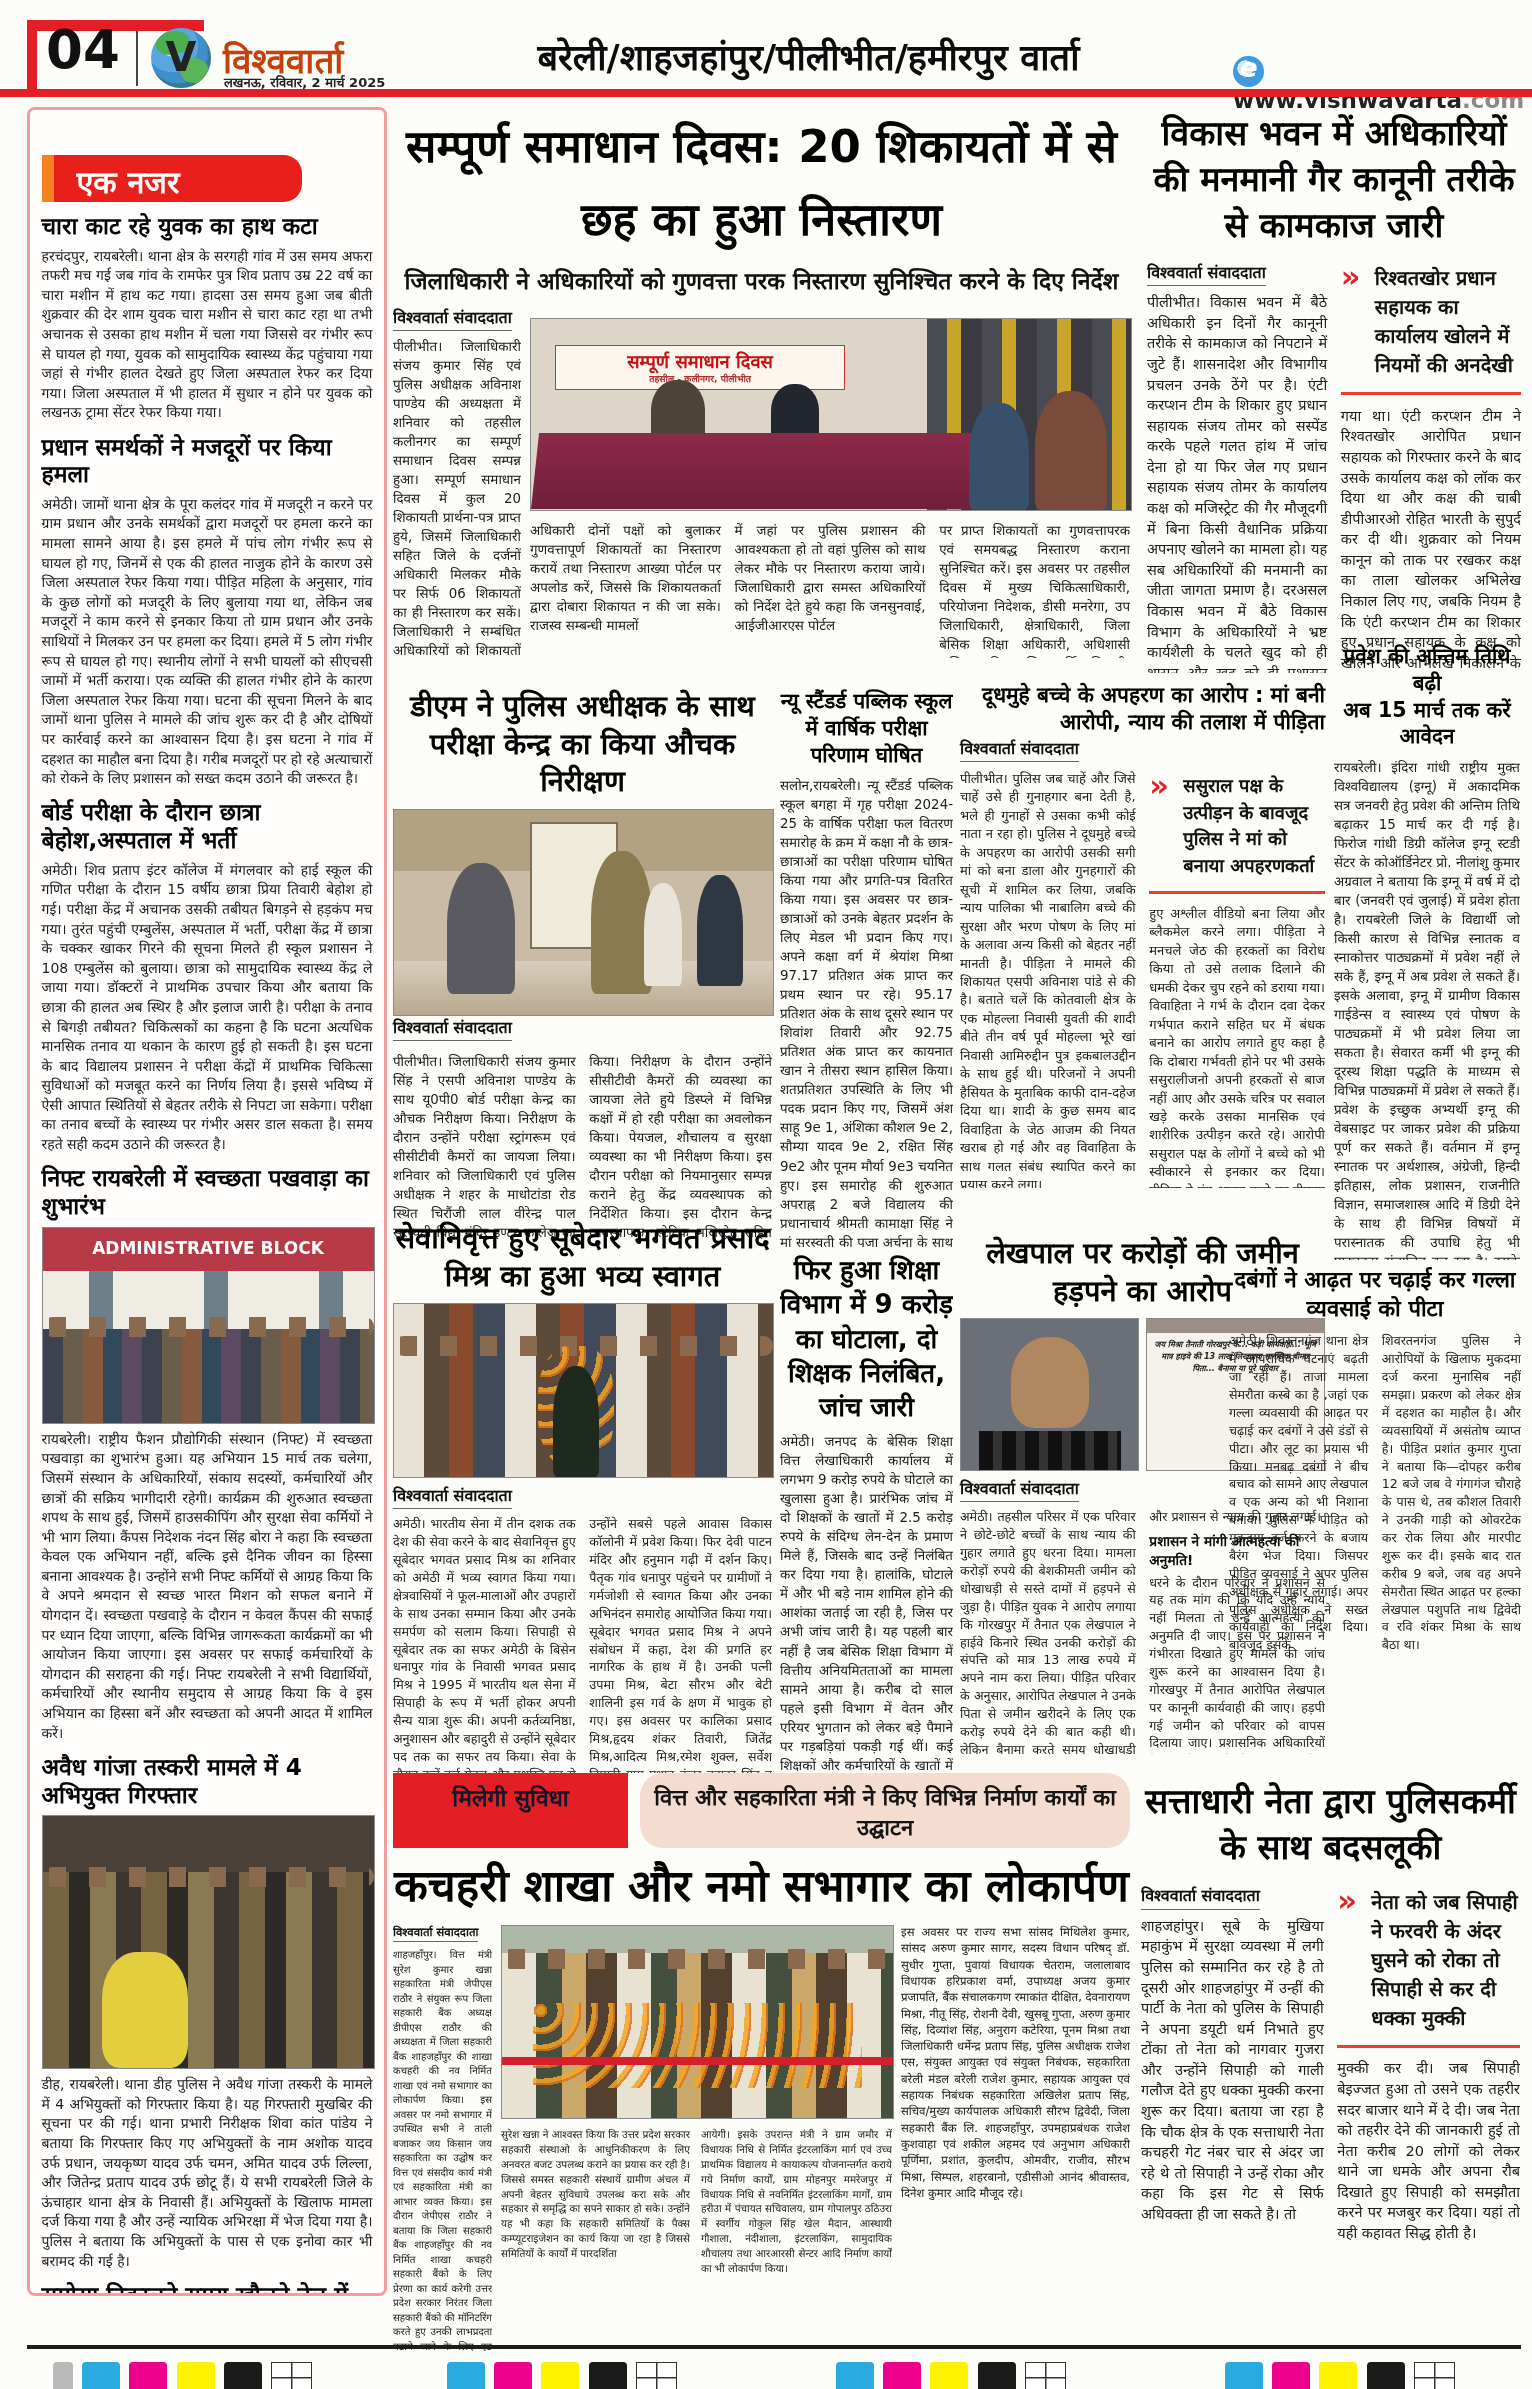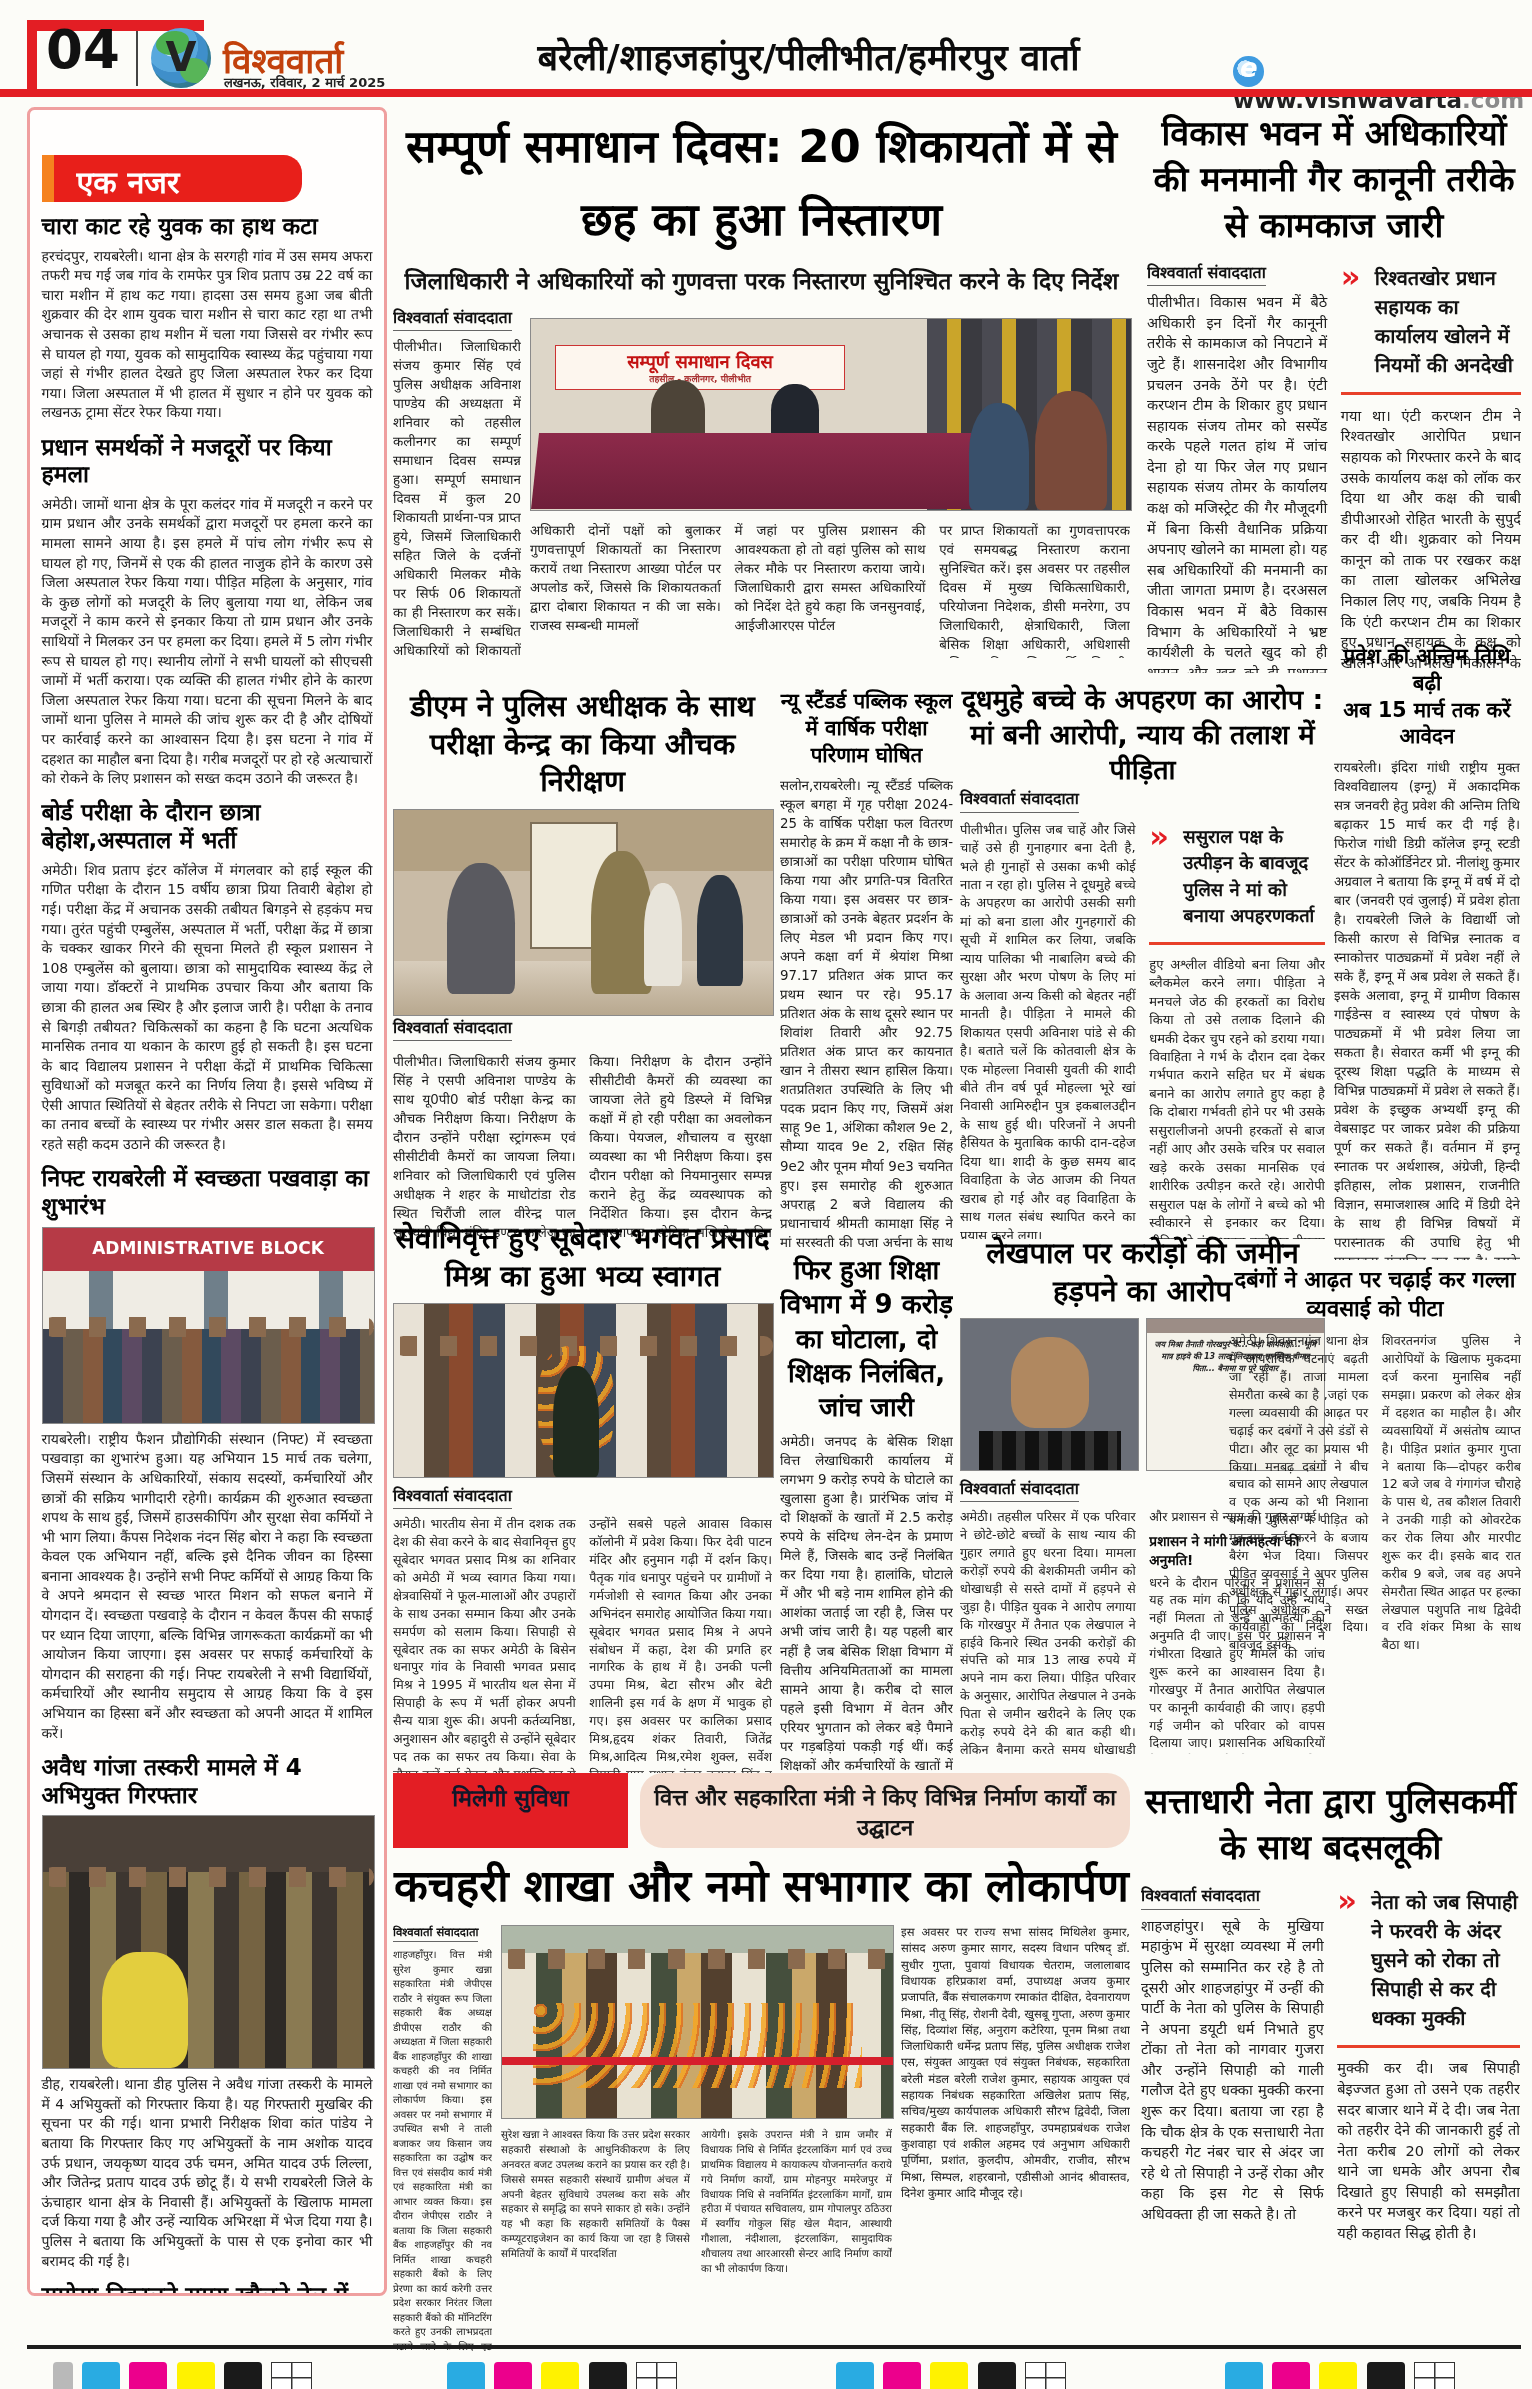--- a/index.html
+++ b/index.html
@@ -85,21 +85,21 @@
   #dm .hl{font-size:29px;line-height:1.3;}
   #dm .ph{width:100%;height:205px;margin-top:7.6px;}
   #dm .cols{height:189px;margin-top:4.6px;}
   #dm .bodytxt{font-size:13.4px;}
   
   #school{position:absolute;left:780px;top:688px;width:173px;height:559px;overflow:hidden;}
   #school .hl{font-size:20.6px;line-height:1.3;}
   #school .bodytxt{font-size:13.4px;margin-top:7.6px;}
   
   #kidnap{position:absolute;left:960px;top:682px;width:365px;height:576px;}
-  #kidnap .hl{font-size:27px;line-height:1.3;}
+  #kidnap .hl{font-size:21px;line-height:1.3;text-align:right;}
   #kidnap .cols{height:418px;margin-top:2px;justify-content:flex-end;}
   #kidnap .bodytxt{font-size:13px;}
   #kidnap .pq .tx{font-size:18.3px;}
   
   #subedar{position:absolute;left:393px;top:1220px;width:379px;height:577px;}
   #subedar .hl{font-size:29px;line-height:1.3;}
   #subedar .ph{width:100%;height:173px;margin:7.6px 0 6.1px 0;}
   #subedar .cols{height:258px;}
   #subedar .bodytxt{font-size:12.6px;}
   

